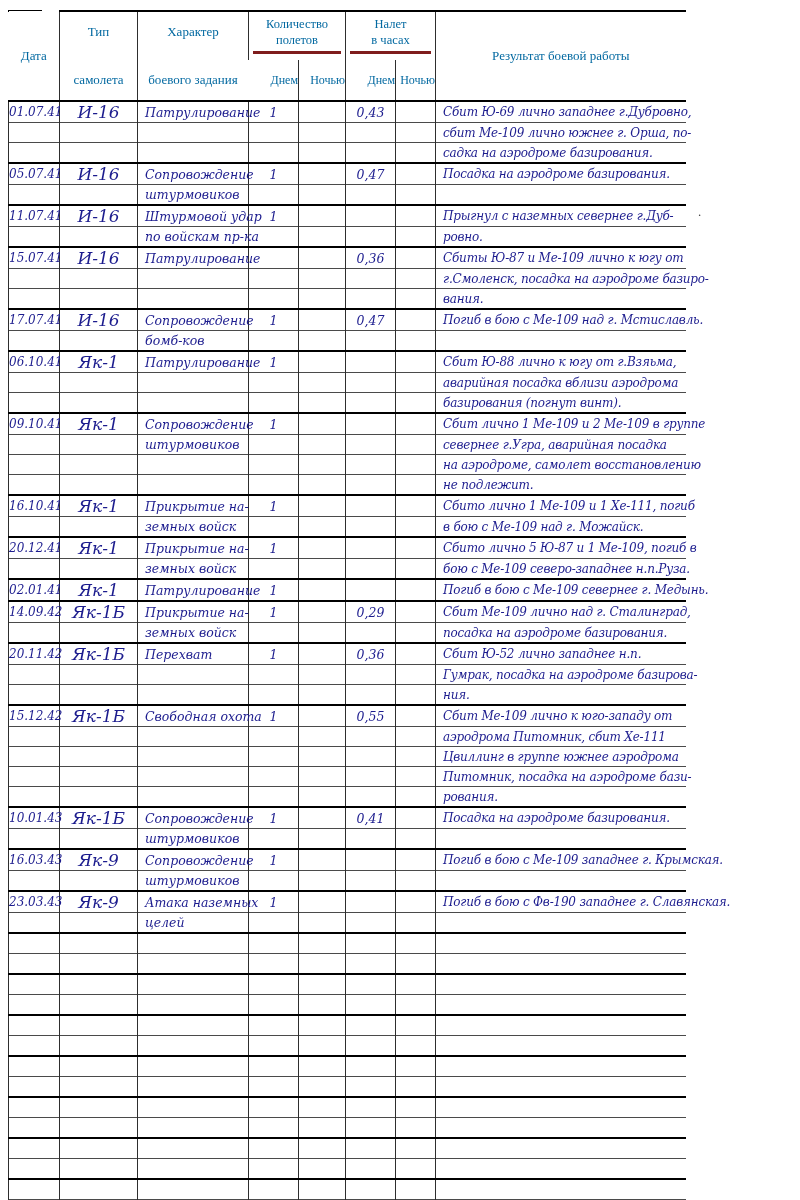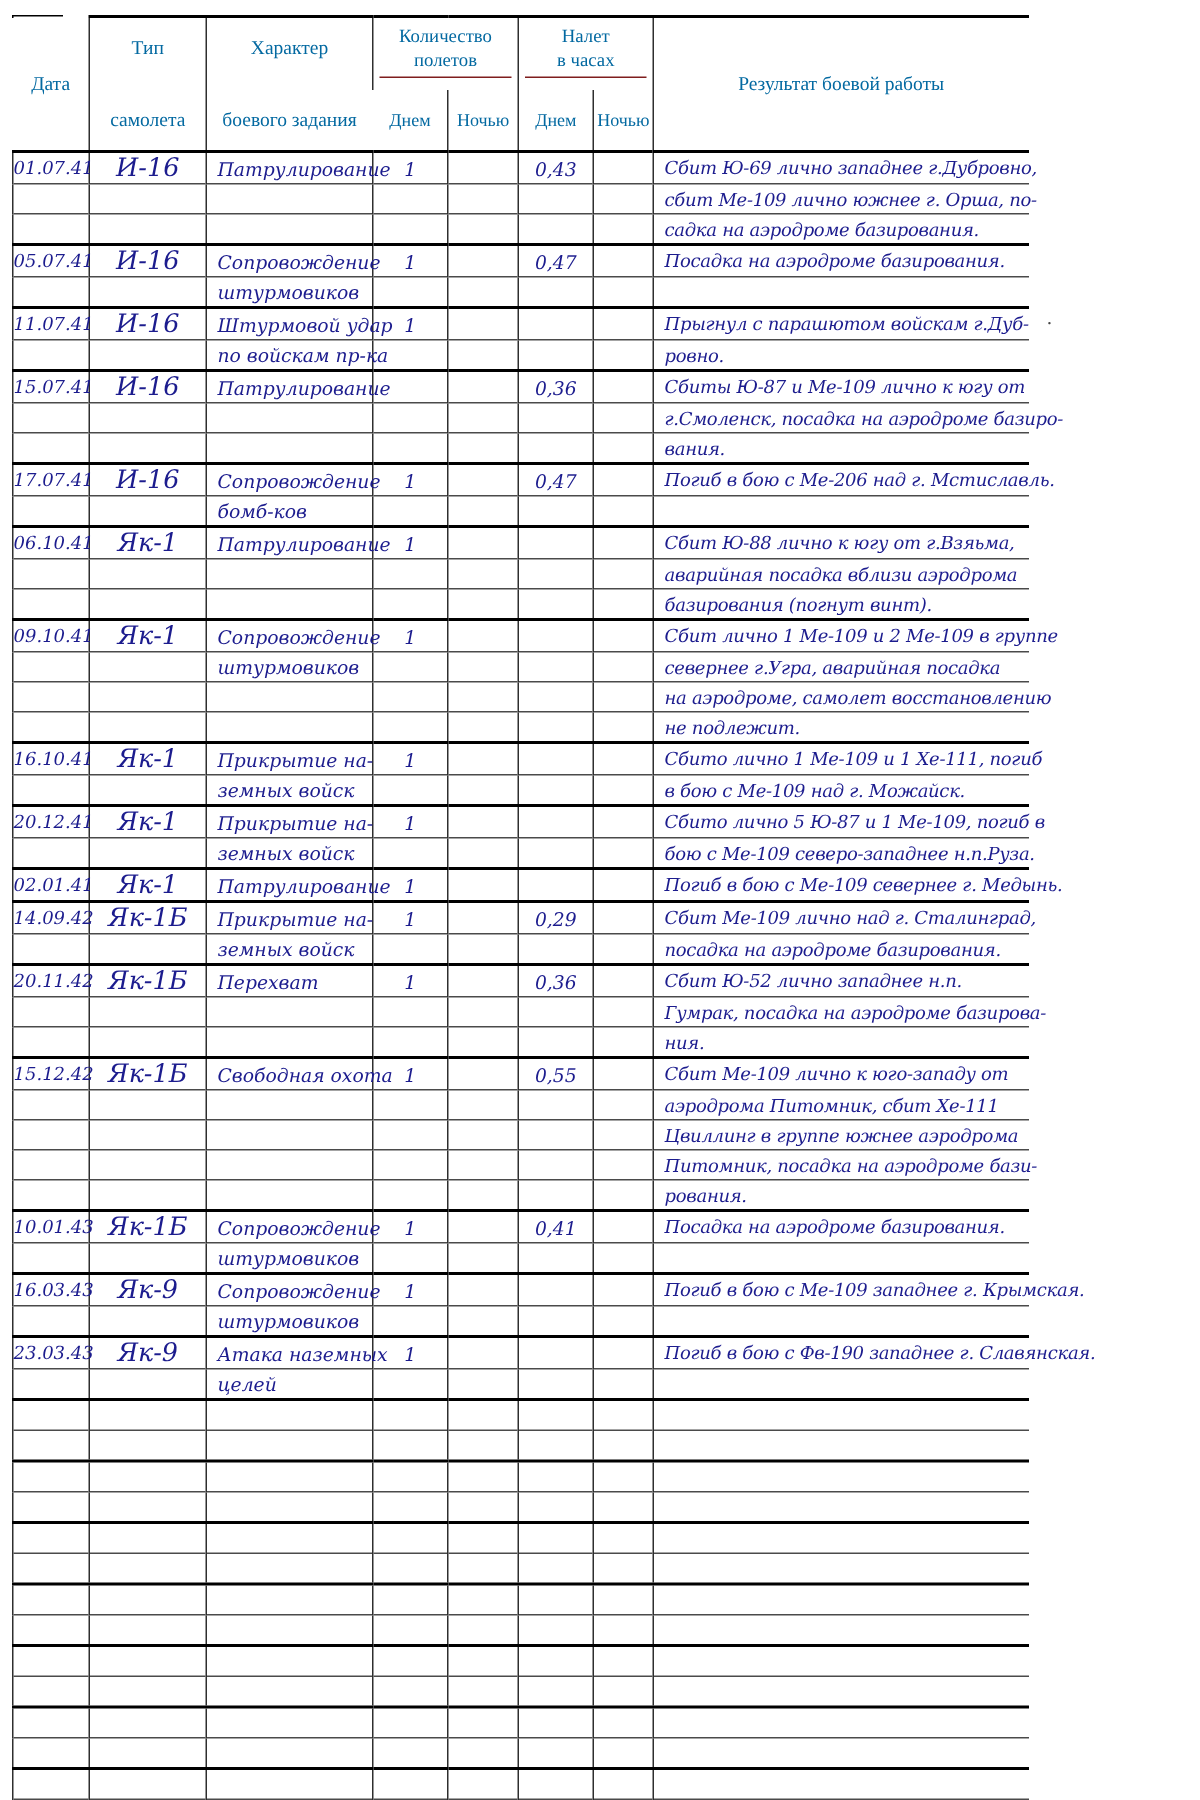--- a/index.html
+++ b/index.html
@@ -20,22 +20,22 @@
     color:#0369a1; font-size:13px;
     border-left:1px solid #2e2e2e; border-top:2px solid #000;
     background:#fff;
   }
   thead th.h-date { border-left:none; border-top:none; }
   thead th.h-bottom { border-bottom:2px solid #000; }
   .two-line { display:flex; flex-direction:column; justify-content:space-between;
               height:64px; padding:12px 0 12px 0; text-align:center; }
   .one-line { text-align:center; }
   .group-inner { margin:0 4px; padding:4px 0 3px 0; text-align:center;
-                 border-bottom:1px solid #7f1d1d; line-height:16px; font-size:12.5px; }
-  .subhead { font-size:12px; text-align:center; height:40px; }
+                 border-bottom:3px solid #7f1d1d; line-height:16px; font-size:12.5px; }
+  .subhead { font-size:12px; text-align:right; height:40px; }
 
   
   tbody td {
     height:19px; border-left:1px solid #2e2e2e;
     overflow:visible;
   }
   tr.entry-start td { border-top:2px solid #000; }
   tr.sub td { border-top:1px solid #4a4a4a; }
 
   .hw { font-family:"DejaVu Serif", serif; font-style:italic; color:#1c1c8e; }
@@ -159,21 +159,21 @@
           <td class="c-result hw"></td>
         </tr>
         <tr class="entry-start">
           <td class="c-date hw">11.07.41</td>
           <td class="c-type hw">И-16</td>
           <td class="c-mission hw">Штурмовой удар</td>
           <td class="c-num hw">1</td>
           <td class="c-num hw"></td>
           <td class="c-num hw"></td>
           <td class="c-num hw"></td>
-          <td class="c-result hw">Прыгнул с парашютом войскам г.Дуб-</td>
+          <td class="c-result hw">Прыгнул с наземных севернее г.Дуб-</td>
         </tr>
         <tr class="sub">
           <td class="c-date hw"></td>
           <td class="c-type hw"></td>
           <td class="c-mission hw">по войскам пр-ка</td>
           <td class="c-num hw"></td>
           <td class="c-num hw"></td>
           <td class="c-num hw"></td>
           <td class="c-num hw"></td>
           <td class="c-result hw">ровно.</td>
@@ -209,21 +209,21 @@
           <td class="c-result hw">вания.</td>
         </tr>
         <tr class="entry-start">
           <td class="c-date hw">17.07.41</td>
           <td class="c-type hw">И-16</td>
           <td class="c-mission hw">Сопровождение</td>
           <td class="c-num hw">1</td>
           <td class="c-num hw"></td>
           <td class="c-num hw">0,47</td>
           <td class="c-num hw"></td>
-          <td class="c-result hw">Погиб в бою с Ме-206 над г. Мстиславль.</td>
+          <td class="c-result hw">Погиб в бою с Ме-109 над г. Мстиславль.</td>
         </tr>
         <tr class="sub">
           <td class="c-date hw"></td>
           <td class="c-type hw"></td>
           <td class="c-mission hw">бомб-ков</td>
           <td class="c-num hw"></td>
           <td class="c-num hw"></td>
           <td class="c-num hw"></td>
           <td class="c-num hw"></td>
           <td class="c-result hw"></td>

